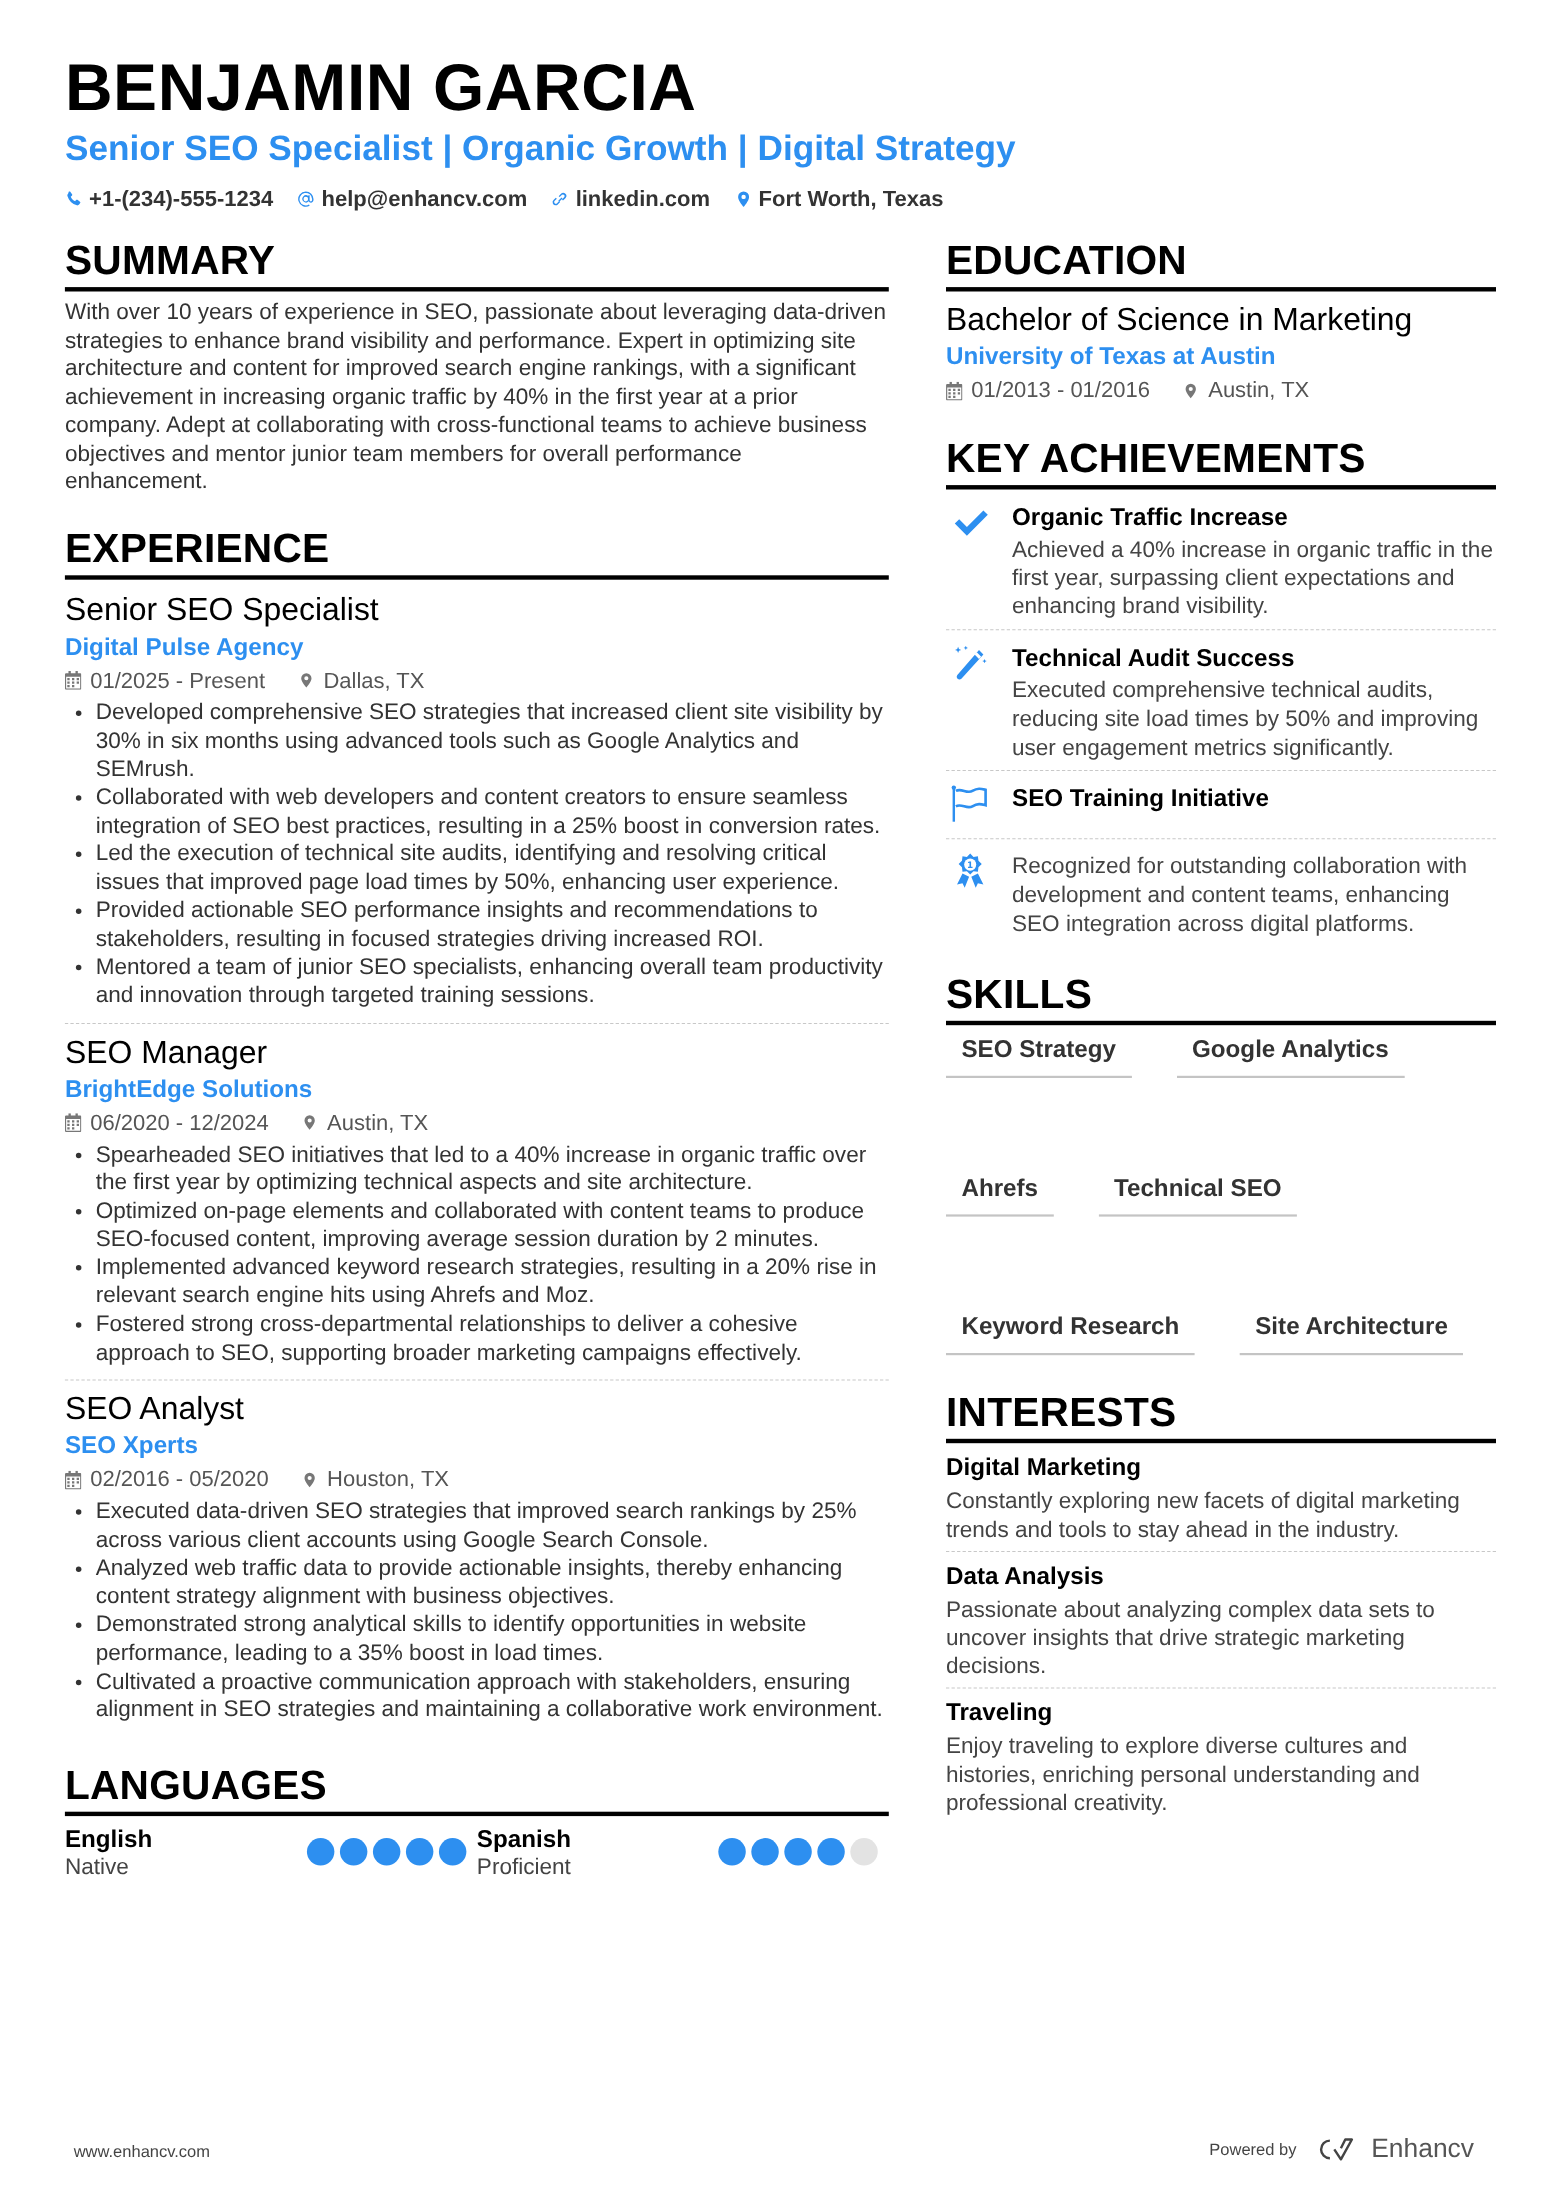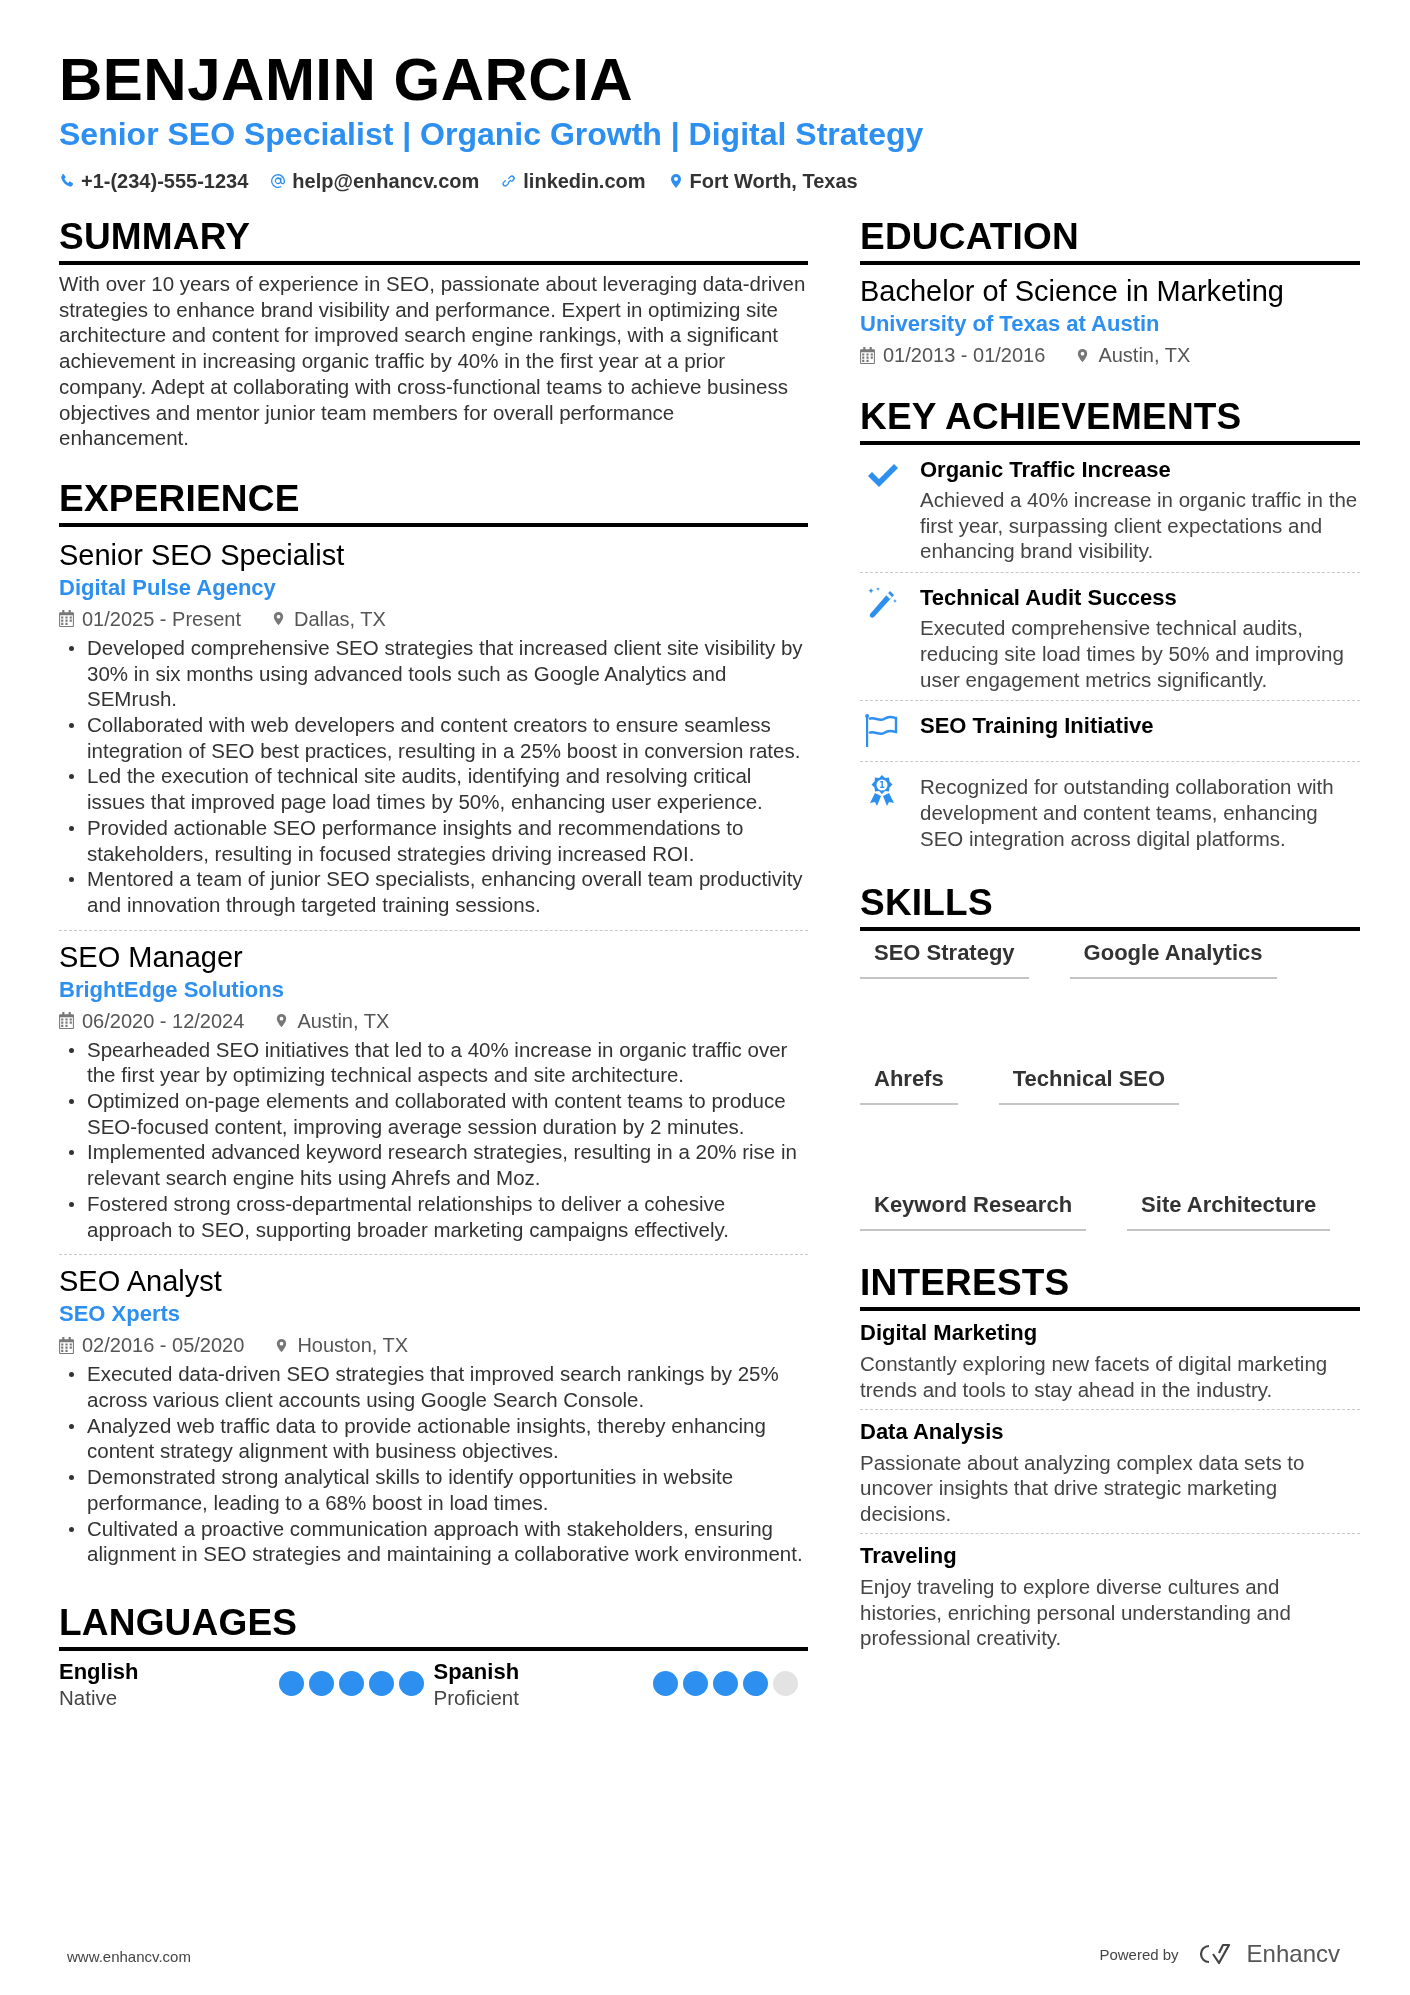--- a/index.html
+++ b/index.html
@@ -184,21 +184,21 @@
           <span class="m">
               <svg viewBox="0 0 16 16">
                 <path d="M8 1a5 5 0 0 0-5 5c0 3.5 5 9 5 9s5-5.5 5-9a5 5 0 0 0-5-5zm0 7a2 2 0 1 1 0-4 2 2 0 0 1 0 4z"></path>
               </svg>
               <span>Houston, TX</span>
             </span>
         </div>
         <ul class="bullets">
           <li>Executed data-driven SEO strategies that improved search rankings by 25% across various client accounts using Google Search Console.</li>
           <li>Analyzed web traffic data to provide actionable insights, thereby enhancing content strategy alignment with business objectives.</li>
-          <li>Demonstrated strong analytical skills to identify opportunities in website performance, leading to a 68% boost in load times.</li>
+          <li>Demonstrated strong analytical skills to identify opportunities in website performance, leading to a 35% boost in load times.</li>
           <li>Cultivated a proactive communication approach with stakeholders, ensuring alignment in SEO strategies and maintaining a collaborative work environment.</li>
         </ul>
       </div>
     </section>
 
     <section class="languages">
       <div class="section-title">LANGUAGES</div>
       <div class="lang-row">
         <div class="lang">
           <div>

